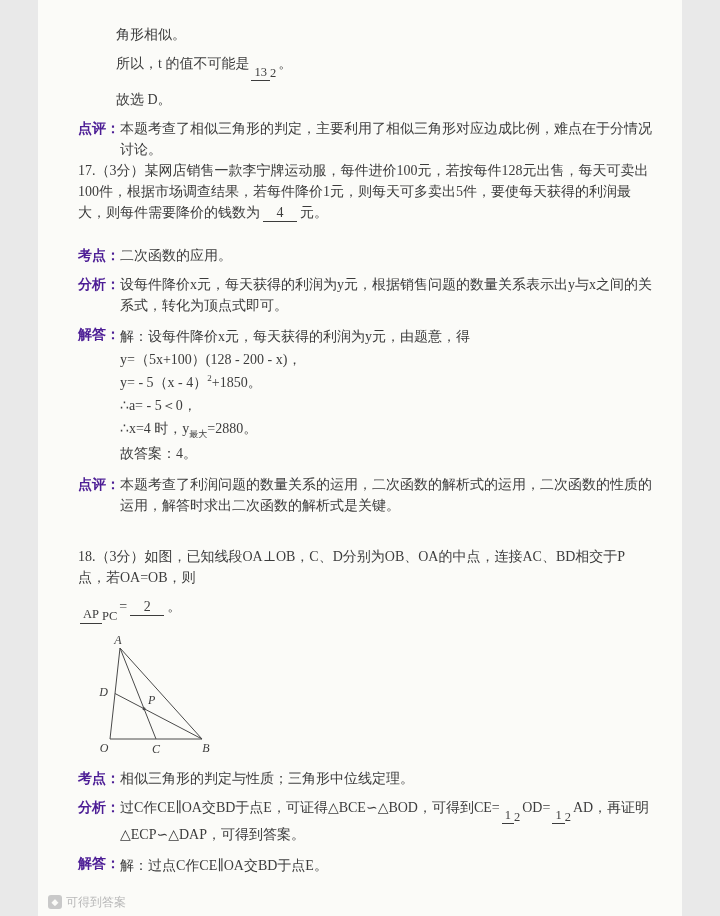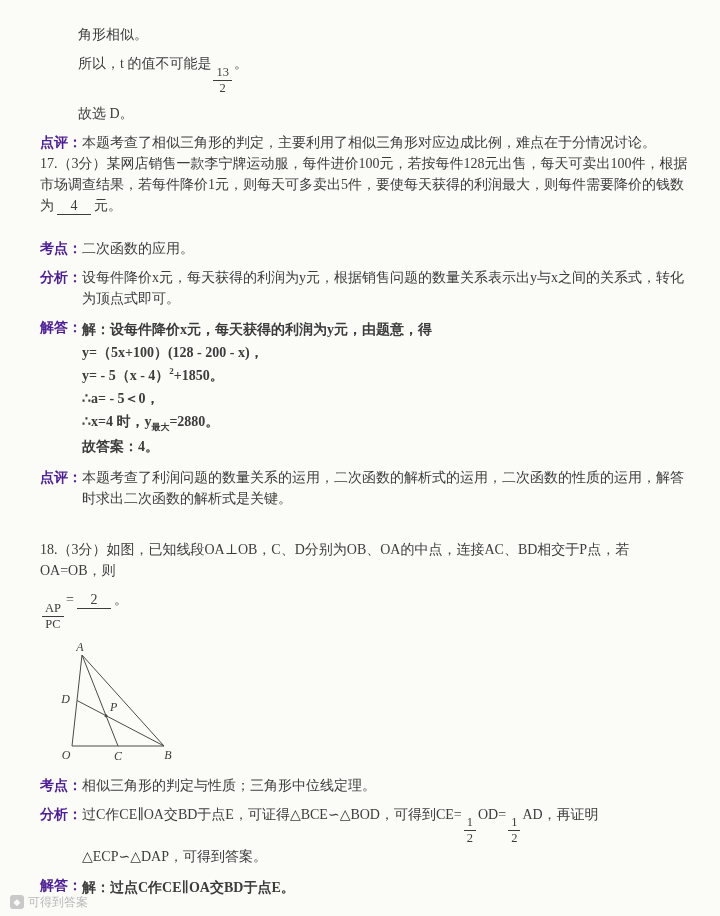--- a/index.html
+++ b/index.html
@@ -1,41 +1,41 @@
 <!DOCTYPE html>
 <html><head>
 <meta charset="utf-8">
 <style>
   * { box-sizing: border-box; }
   html,body { margin:0; padding:0; background:#e9e9e9; }
   .page {
-    width:720px; height:916px; margin:0 auto; position:relative; overflow:hidden;
+    width:644px; height:916px; margin:0 auto; position:relative; overflow:hidden;
     background:#fbfbf8; color:#3c3c3c;
     font-family:"Liberation Serif","DejaVu Serif",serif;
     font-size:14px; line-height:1.5;
     padding:24px 30px 0 40px;
   }
   p { margin:0; }
   .indent { margin-left:38px; }
   .para { display:flex; align-items:flex-start; margin:0; }
   .para .lbl { font-weight:700; white-space:nowrap; flex:0 0 auto; color:#4c1d95; }
   .para .body { flex:1 1 auto; }
   .frac {
-    display:inline-flex; flex-direction:column; align-items:center;
+    display:inline-flex; flex-direction:row; align-items:center;
     vertical-align:-0.6em; line-height:1.05; font-size:12.5px;
     margin:0 2px; text-align:right;
   }
   .frac .num { display:block; padding:0 3px 1px; border-bottom:1px solid #3c3c3c; }
   .frac .den { display:block; padding-top:1px; }
   .blank {
     display:inline-block; min-width:34px; text-align:center;
     border-bottom:1px solid #3c3c3c; padding:0 9px; line-height:1.15; margin:0 3px;
   }
   sup.small, sub.small { font-size:9px; }
-  .eqline { margin:2px 0;font-weight:bold; }
+  .eqline { margin:2px 0; }
   .mt8 { margin-top:8px; } .mt16 { margin-top:0; }
   .mt22 { margin-top:22px; } .mt30 { margin-top:30px; }
   .figure { margin:10px 0 8px 4px; }
   .figure svg { display:block; }
   .figure text {
     font-style:italic; font-family:"Liberation Serif","DejaVu Serif",serif;
     font-size:12px; fill:#3c3c3c;
   }
   .watermark {
     position:absolute; left:10px; bottom:5px;

